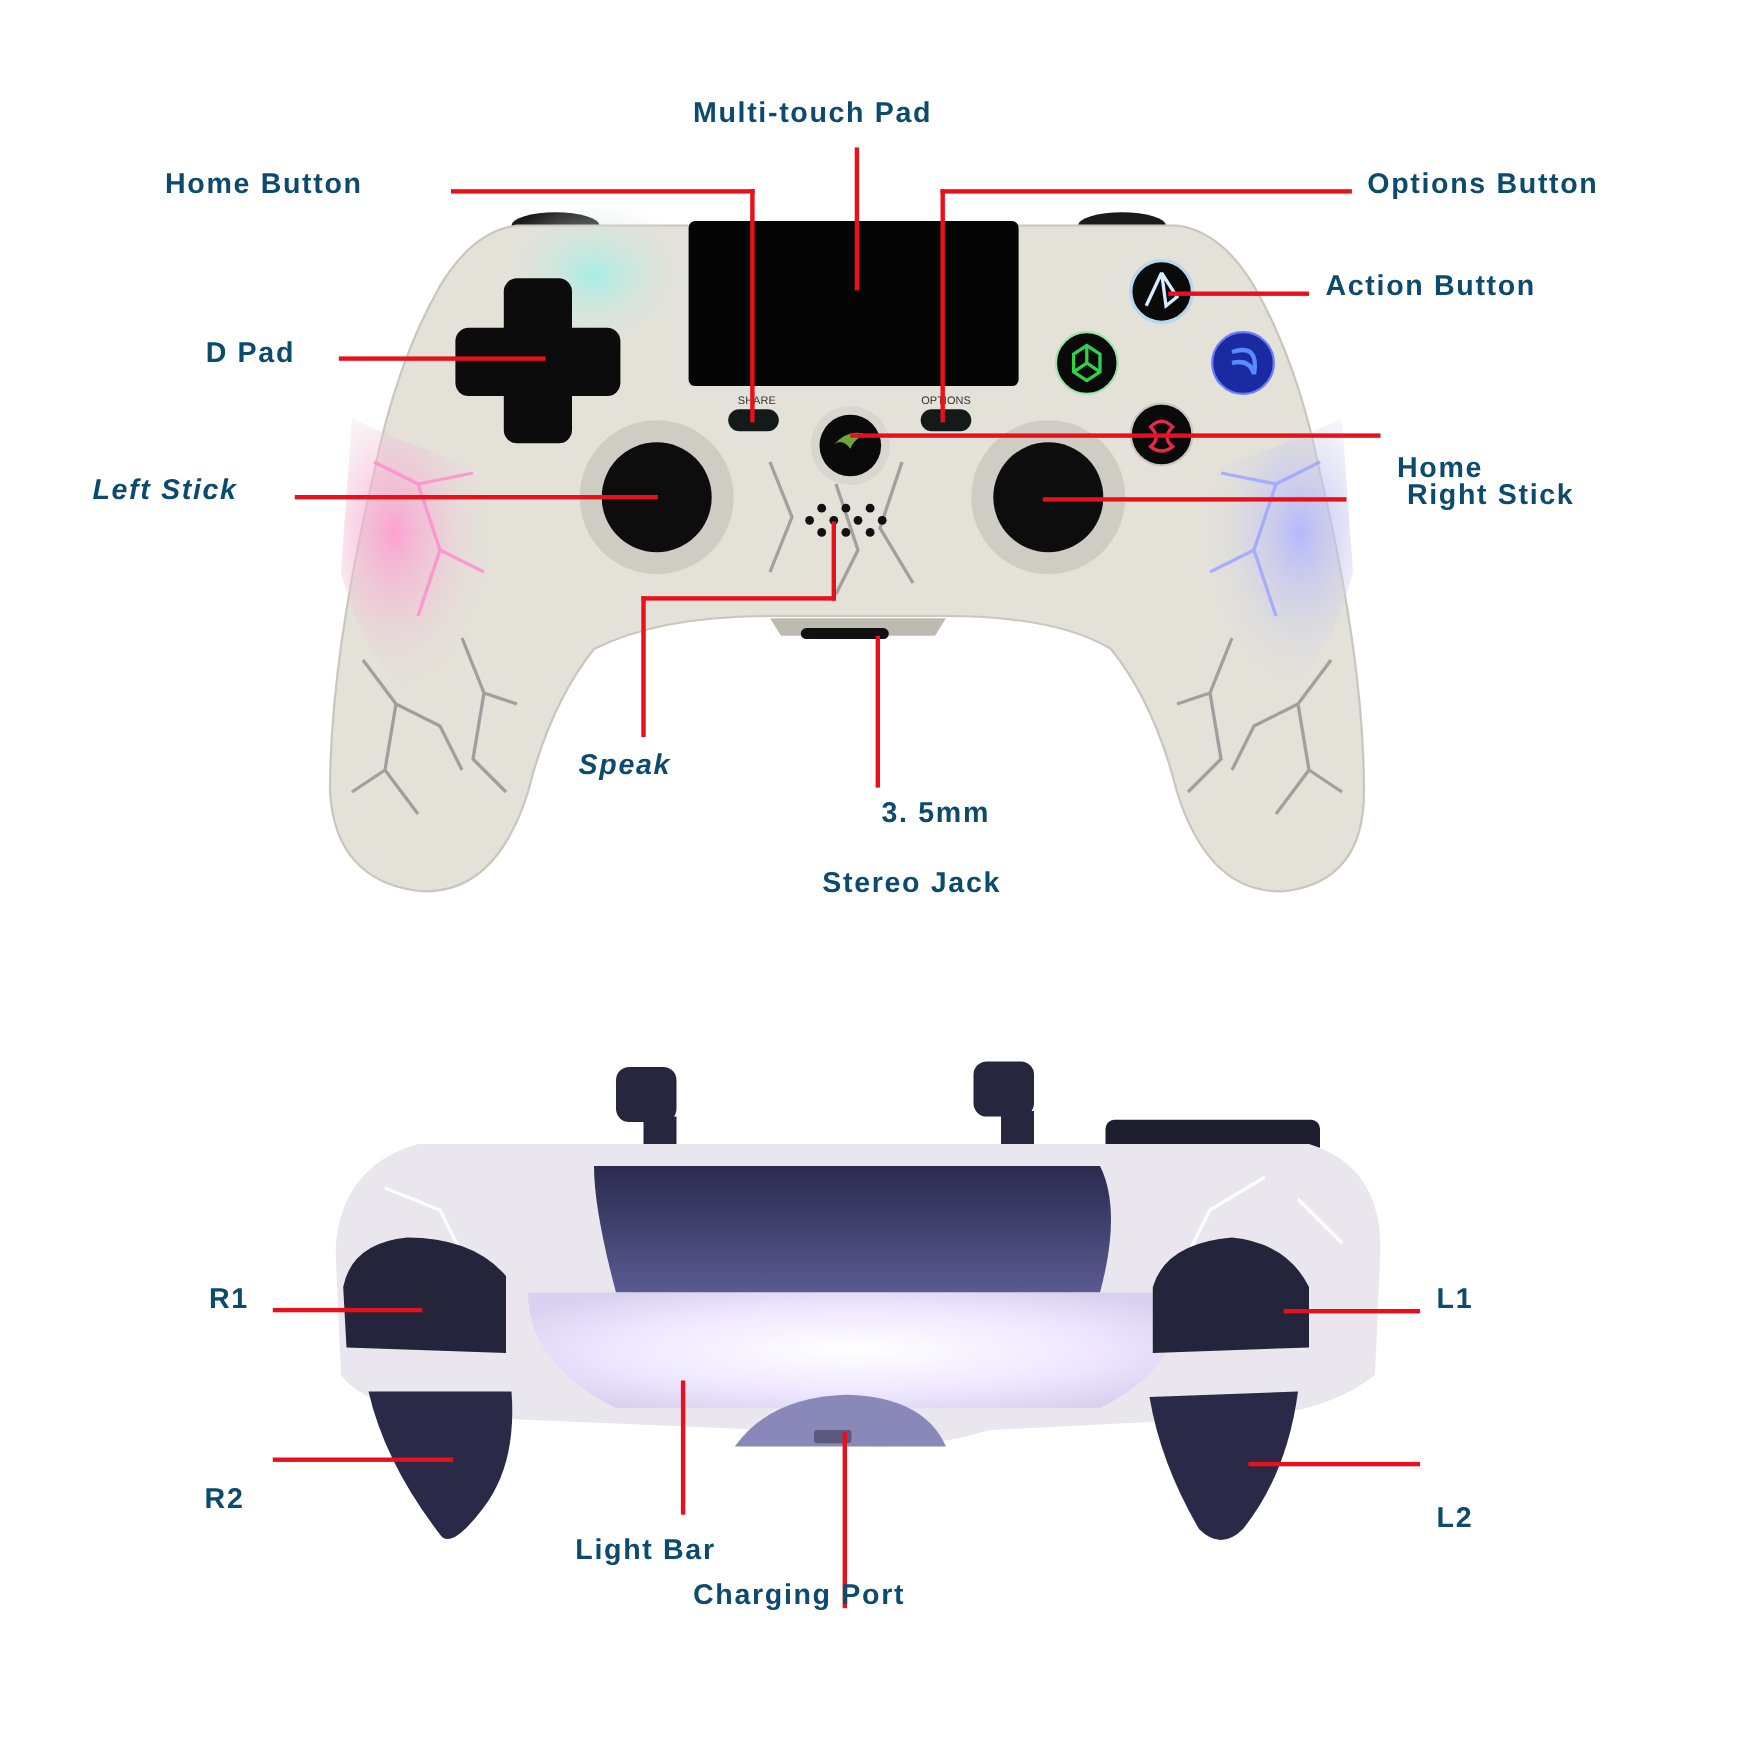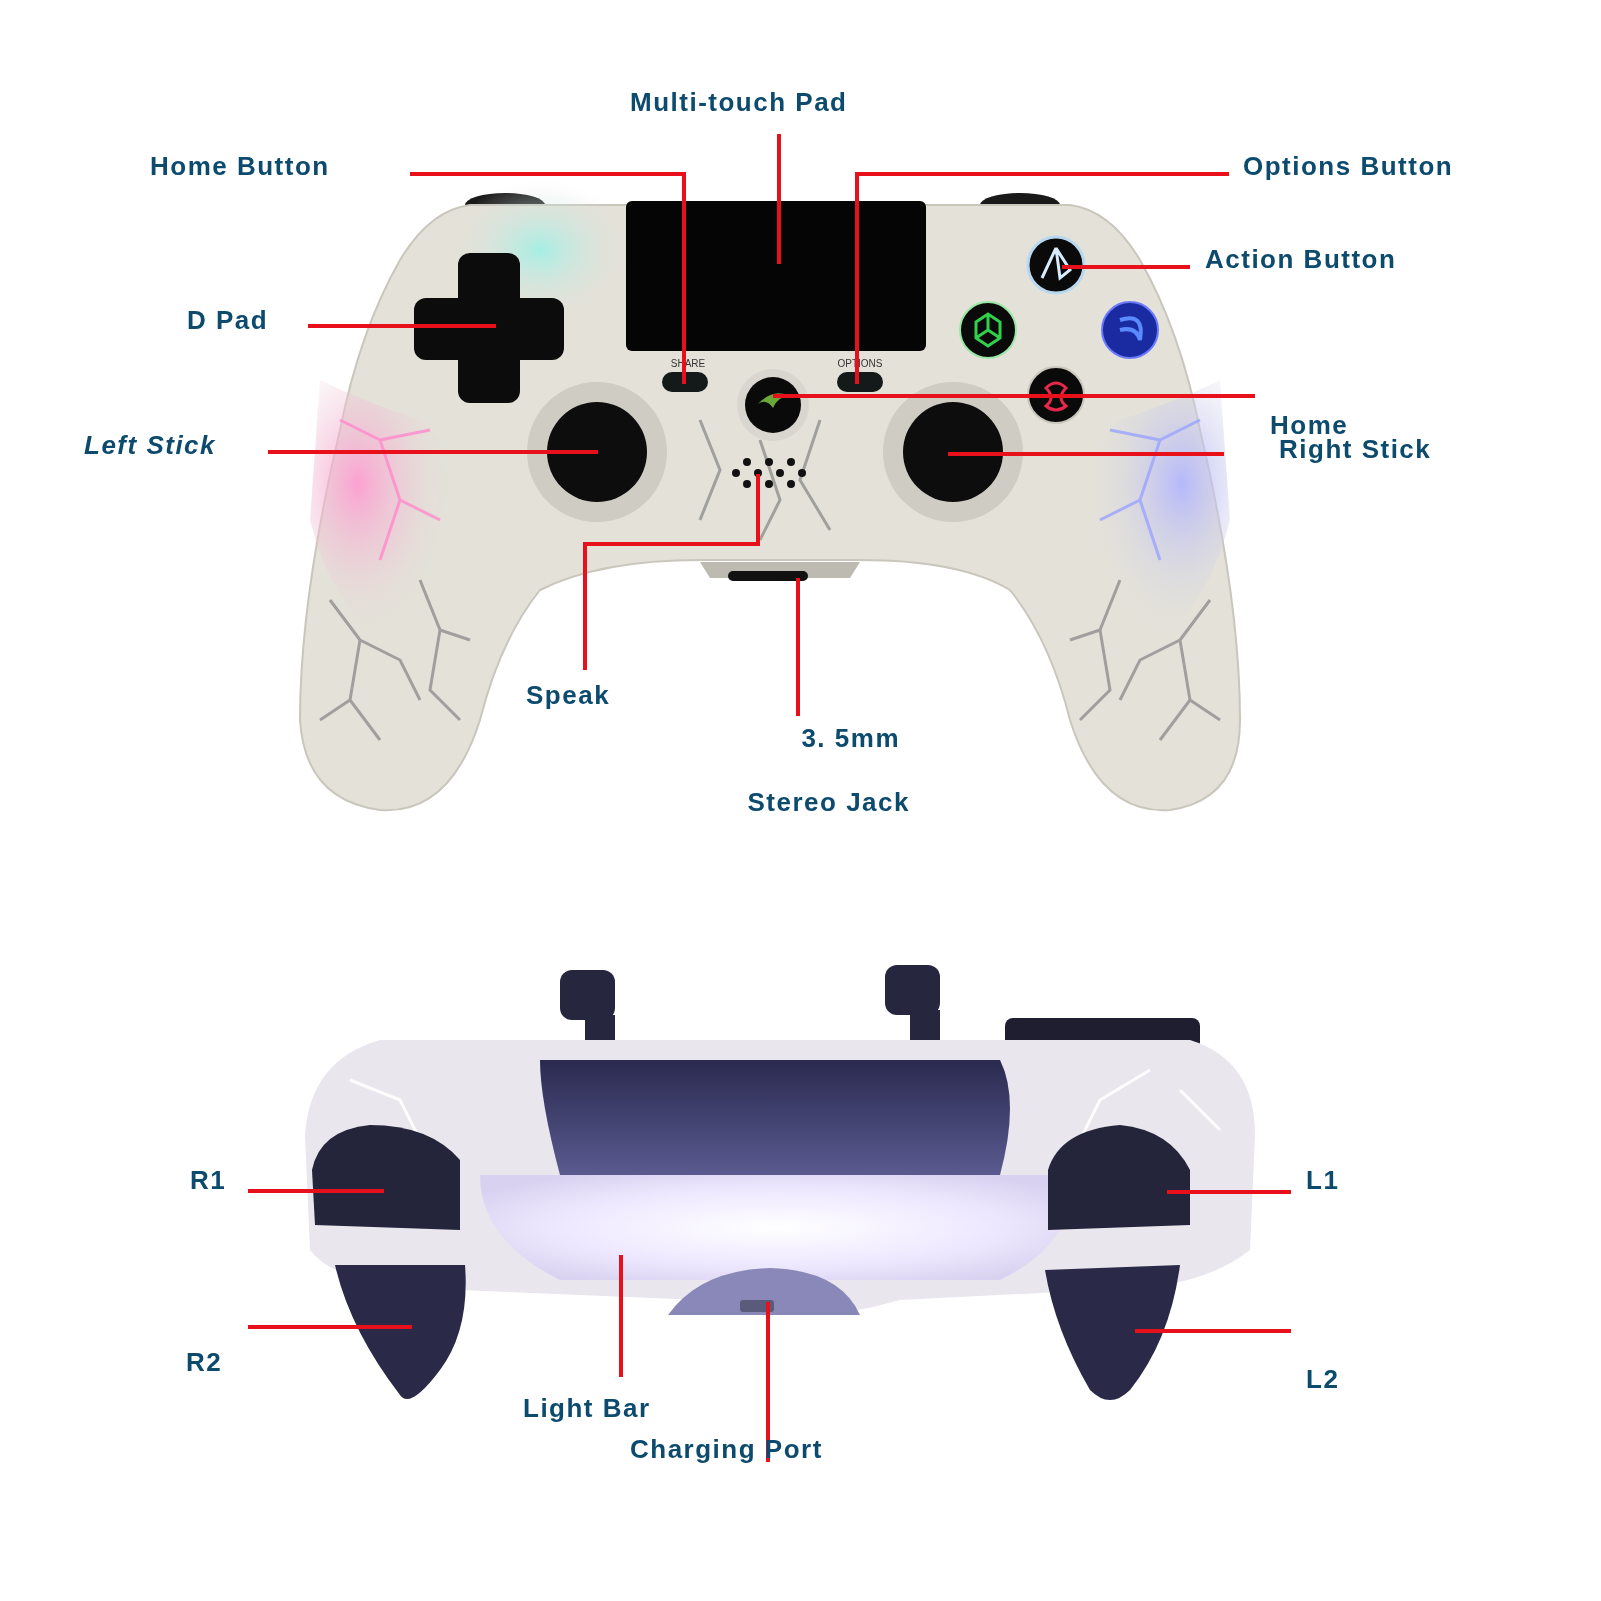--- a/index.html
+++ b/index.html
@@ -159,21 +159,21 @@
 
 <div class="label" style="left:84px; top:432px;font-style:italic;">Left Stick</div>
 <div class="line h" style="left:268px; top:450px; width:330px;"></div>
 
 <div class="label" style="left:1255px; top:436px;margin-left:24px;">Right Stick</div>
 <div class="line h" style="left:948px; top:452px; width:276px;"></div>
 
 <div class="line v" style="left:756px; top:474px; height:72px;"></div>
 <div class="line h" style="left:583px; top:542px; width:177px;"></div>
 <div class="line v" style="left:583px; top:542px; height:128px;"></div>
-<div class="label" style="left:526px; top:682px;">Speak</div>
+<div class="label" style="left:526px; top:682px;font-style:italic;">Speak</div>
 
 <div class="line v" style="left:796px; top:578px; height:138px;"></div>
 <div class="label center" style="left:690px; top:725px; width:210px;">3. 5mm</div>
 <div class="label center" style="left:680px; top:765px; width:230px;margin-top:24px;">Stereo Jack</div>
 
 <div class="label" style="left:190px; top:1167px;">R1</div>
 <div class="line h" style="left:248px; top:1189px; width:136px;"></div>
 
 <div class="label" style="left:186px; top:1305px;margin-top:44px;">R2</div>
 <div class="line h" style="left:248px; top:1325px; width:164px;"></div>

